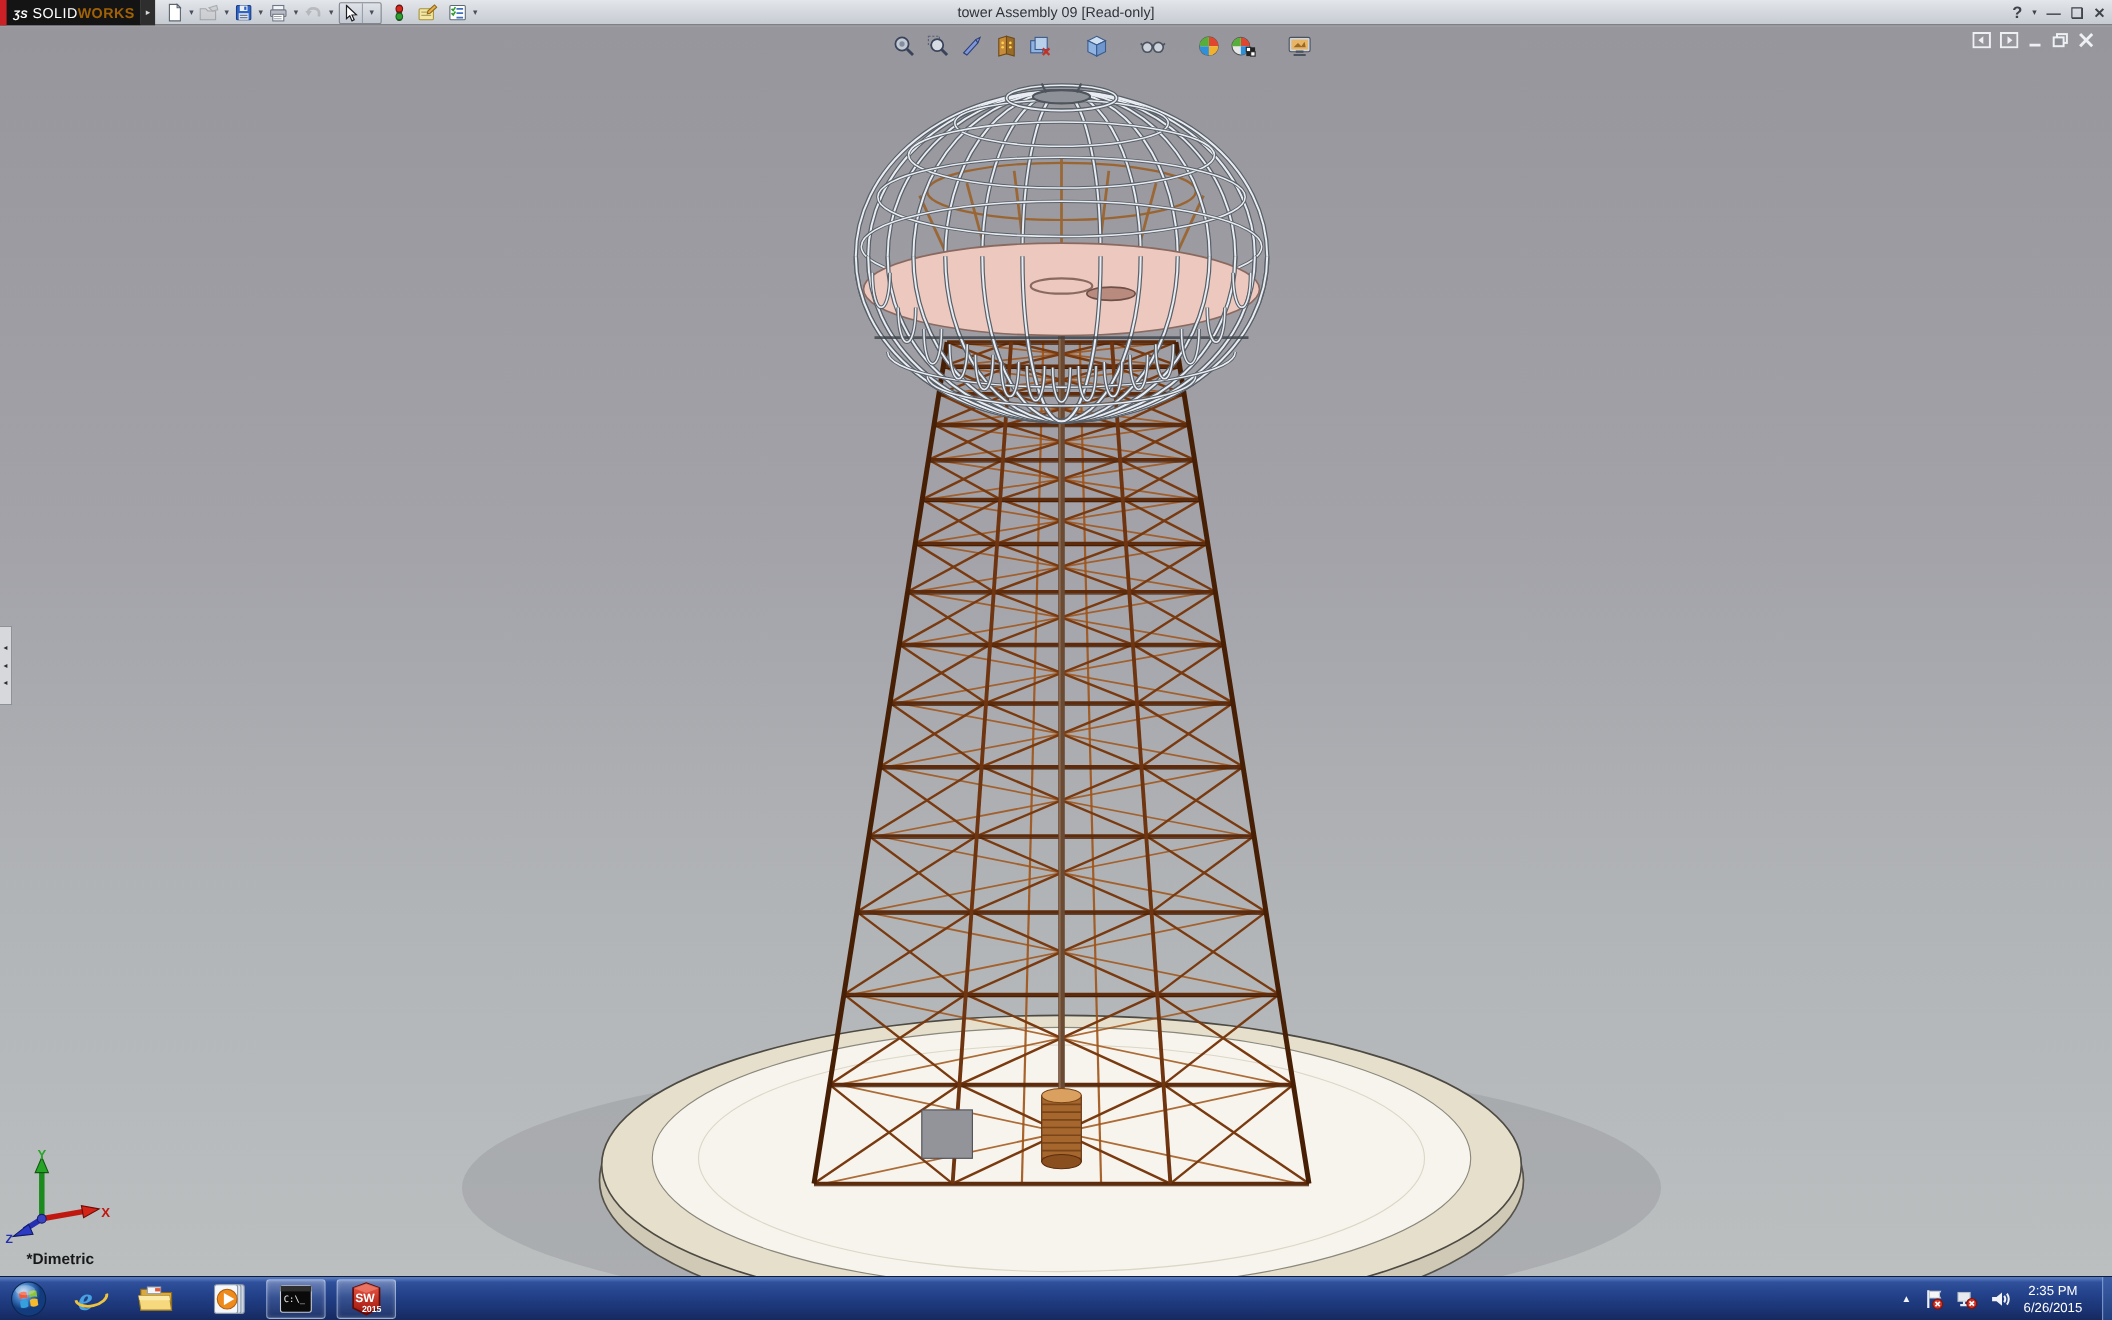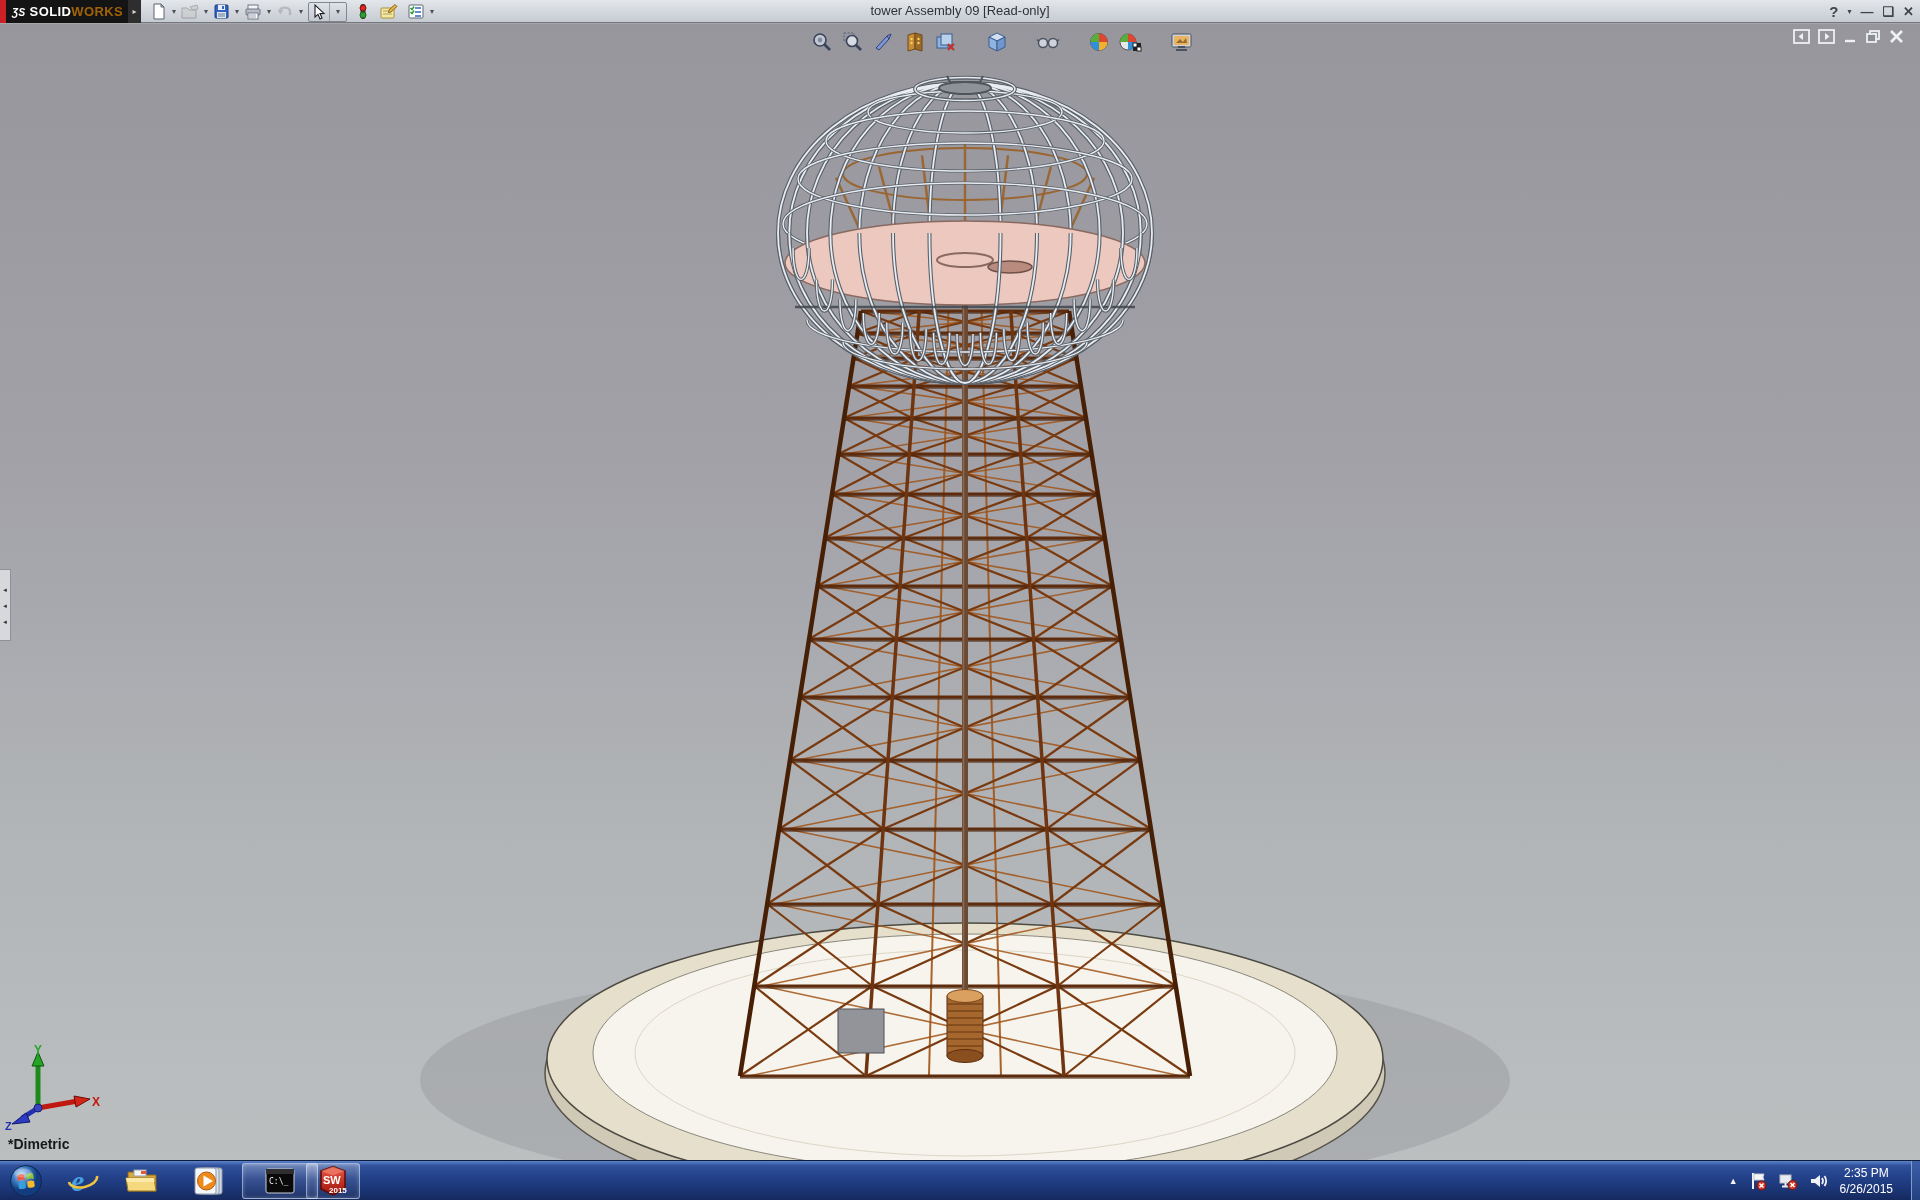--- a/index.html
+++ b/index.html
@@ -9,21 +9,21 @@
 
   
   #titlebar { position:absolute; left:0; top:0; width:1920px; height:23px;
     background:linear-gradient(180deg,#e3e6ea 0%,#d3d7dd 55%,#c6cbd2 100%);
     border-bottom:1px solid #73767c; }
   #logo-block { position:absolute; left:0; top:0; width:128px; height:23px; background:#141414;
     display:flex; align-items:center; }
   #logo-red { position:absolute; left:0; top:0; width:6px; height:23px; background:#cc2027; }
   #logo-text { margin-left:12px; color:#fff; font-size:13px; white-space:nowrap; letter-spacing:.4px; }
   #logo-text .glyph { font-style:italic; font-weight:bold; font-size:10px; margin-right:4px; }
-  #logo-text .bold { font-weight:bold; }
+  #logo-text .bold { font-weight:normal; }
   #logo-text .light { font-weight:bold; color:#a16207; }
   #logo-tab { position:absolute; left:128px; top:0; width:13px; height:23px; background:#2e2e2e;
     color:#d8d8d8; font-size:8px; display:flex; align-items:center; justify-content:center; cursor:pointer; }
   #main-toolbar { position:absolute; left:148px; top:0; height:23px; display:flex; align-items:center; }
   .tb-item { height:21px; display:flex; align-items:center; padding:0 2px; }
   .tb-item svg { display:block; }
   .caret { font-size:8px; color:#4a4f57; width:10px; text-align:center; }
   .disabled { filter:grayscale(1) opacity(.45); }
   #select-group { display:flex; align-items:center; height:20px; margin:0 2px;
     background:linear-gradient(180deg,#dfe2e8,#c3c8d1); border:1px solid #81878f; border-radius:2px; }
@@ -52,21 +52,21 @@
     text-shadow:0 1px 1px rgba(40,40,45,.5); display:flex; align-items:center; }
 
   
   #panel-tab { position:absolute; left:0; top:545px; width:11px; height:72px; background:#d6d8db;
     border:1px solid #8e9197; border-left:none; display:flex; flex-direction:column;
     align-items:center; justify-content:center; gap:9px; cursor:pointer; }
   #panel-tab span { font-size:7px; color:#2e2e2e; line-height:1; }
 
   
   #triad { position:absolute; left:4px; top:1018px; }
-  #orientation-label { position:absolute; left:8px; top:1112px; font-size:14px; font-weight:bold; color:#17181a; }
+  #orientation-label { position:absolute; left:24px; top:1112px; font-size:14px; font-weight:bold; color:#17181a; }
 
   
   #taskbar { position:absolute; left:0; top:1160px; width:1920px; height:40px;
     background:linear-gradient(180deg,#5d83c9 0%,#30509b 12%,#24438c 38%,#1c3677 70%,#15295e 100%);
     border-top:1px solid #0d1d42; }
   .tb-launch { position:absolute; top:2px; height:36px; display:flex; align-items:center; justify-content:center; cursor:pointer; }
   .tb-active { background:linear-gradient(180deg,rgba(255,255,255,.30),rgba(255,255,255,.10) 45%,rgba(255,255,255,.04));
     border:1px solid rgba(220,235,255,.55); border-radius:3px; box-shadow:inset 0 0 4px rgba(255,255,255,.25); }
   #tray { position:absolute; right:12px; top:0; height:40px; display:flex; align-items:center; gap:11px; }
   #tray-arrow { color:#f2f4f8; font-size:9px; cursor:pointer; }
@@ -632,21 +632,21 @@
     </div>
     <div class="tb-launch" style="left:186px; width:44px;">
       <svg width="32" height="32">
         <rect x="9" y="3" width="21" height="26" rx="2" fill="#cdd6e2" stroke="#8d99aa"></rect>
         <rect x="6" y="3" width="21" height="26" rx="2" fill="#dde4ee" stroke="#8d99aa"></rect>
         <rect x="3" y="3" width="21" height="26" rx="2" fill="#f4f7fb" stroke="#8d99aa"></rect>
         <circle cx="14.5" cy="16" r="9" fill="#ef8b1d" stroke="#b05e0a"></circle>
         <path d="M11.5 10.5 L21 16 L11.5 21.5 Z" fill="#ffffff"></path>
       </svg>
     </div>
-    <div class="tb-launch tb-active" style="left:242px; width:76px;">
+    <div class="tb-launch tb-active" style="left:242px; width:54px;">
       <svg width="30" height="26">
         <rect x="1" y="1" width="28" height="24" rx="2" fill="#0a0a0a" stroke="#c9ced6"></rect>
         <rect x="1" y="1" width="28" height="5" fill="#2e2e2e"></rect>
         <text x="4" y="16" font-size="8" fill="#f2f2f2" font-family="DejaVu Sans Mono, monospace">C:\_</text>
       </svg>
     </div>
     <div class="tb-launch tb-active" style="left:306px; width:54px;align-items:center;">
       <svg width="34" height="32">
         <defs>
             <linearGradient id="swg" x1="0" y1="0" x2="0" y2="1">

